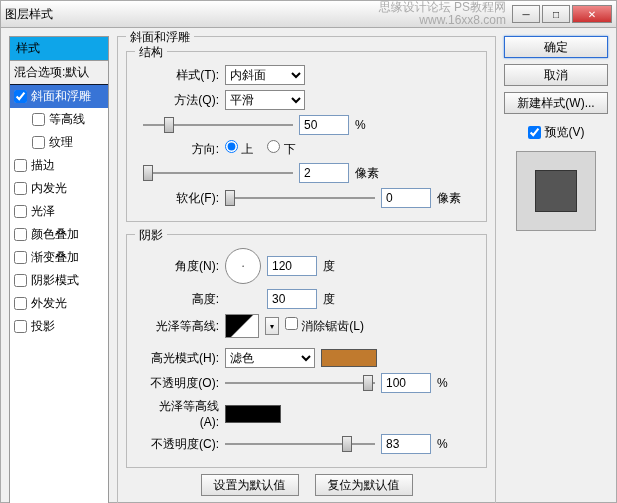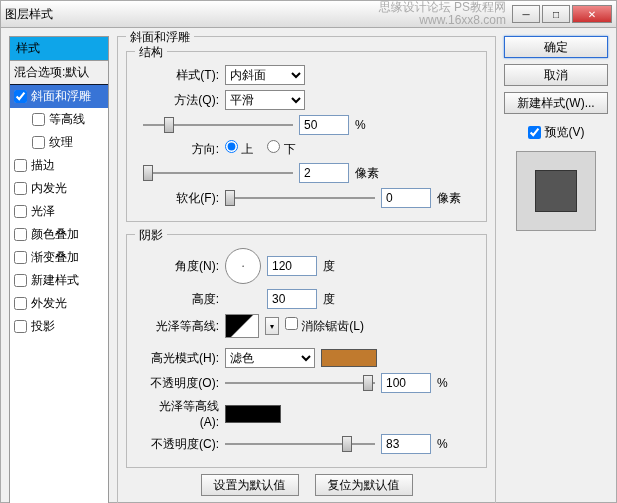--- a/index.html
+++ b/index.html
@@ -97,21 +97,21 @@
         <div class="style-item">
             <input type="checkbox" style="">
             <span>颜色叠加</span>
           </div>
         <div class="style-item">
             <input type="checkbox" style="">
             <span>渐变叠加</span>
           </div>
         <div class="style-item">
             <input type="checkbox" style="">
-            <span>新建样式</span>
+            <span>阴影模式</span>
           </div>
         <div class="style-item">
             <input type="checkbox" style="">
             <span>外发光</span>
           </div>
         <div class="style-item">
             <input type="checkbox" style="">
             <span>投影</span>
           </div>
       </div>

